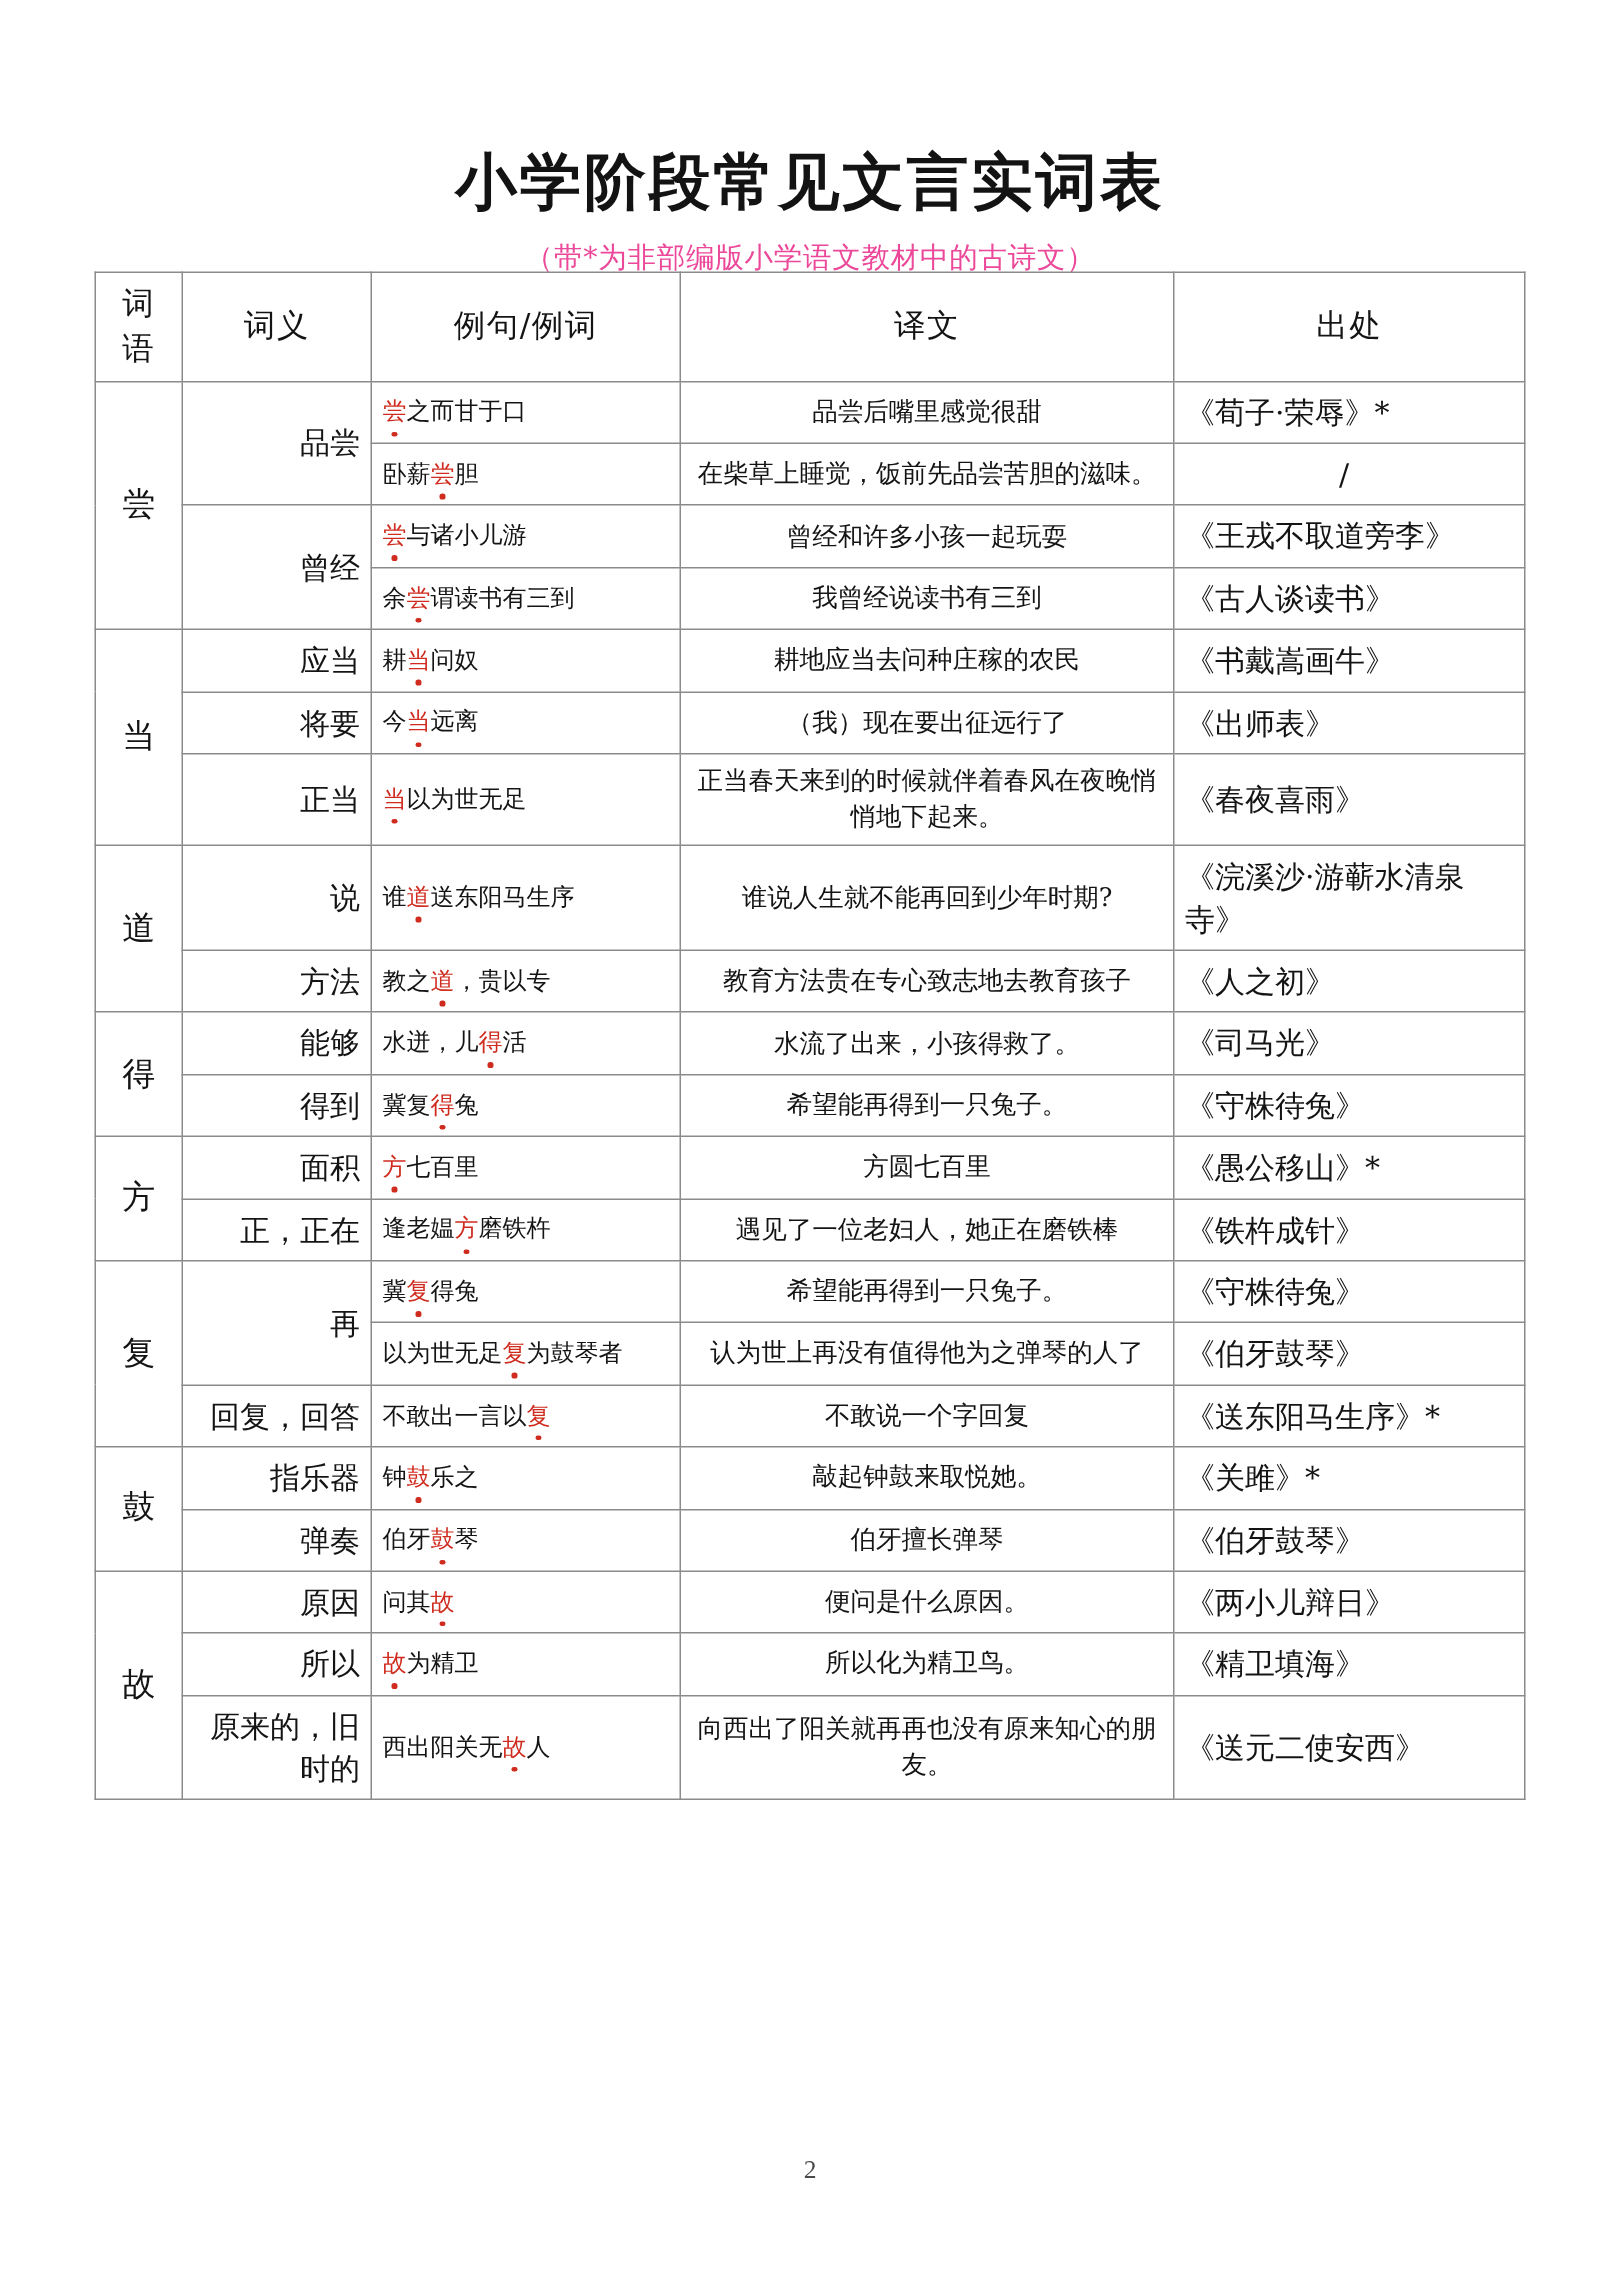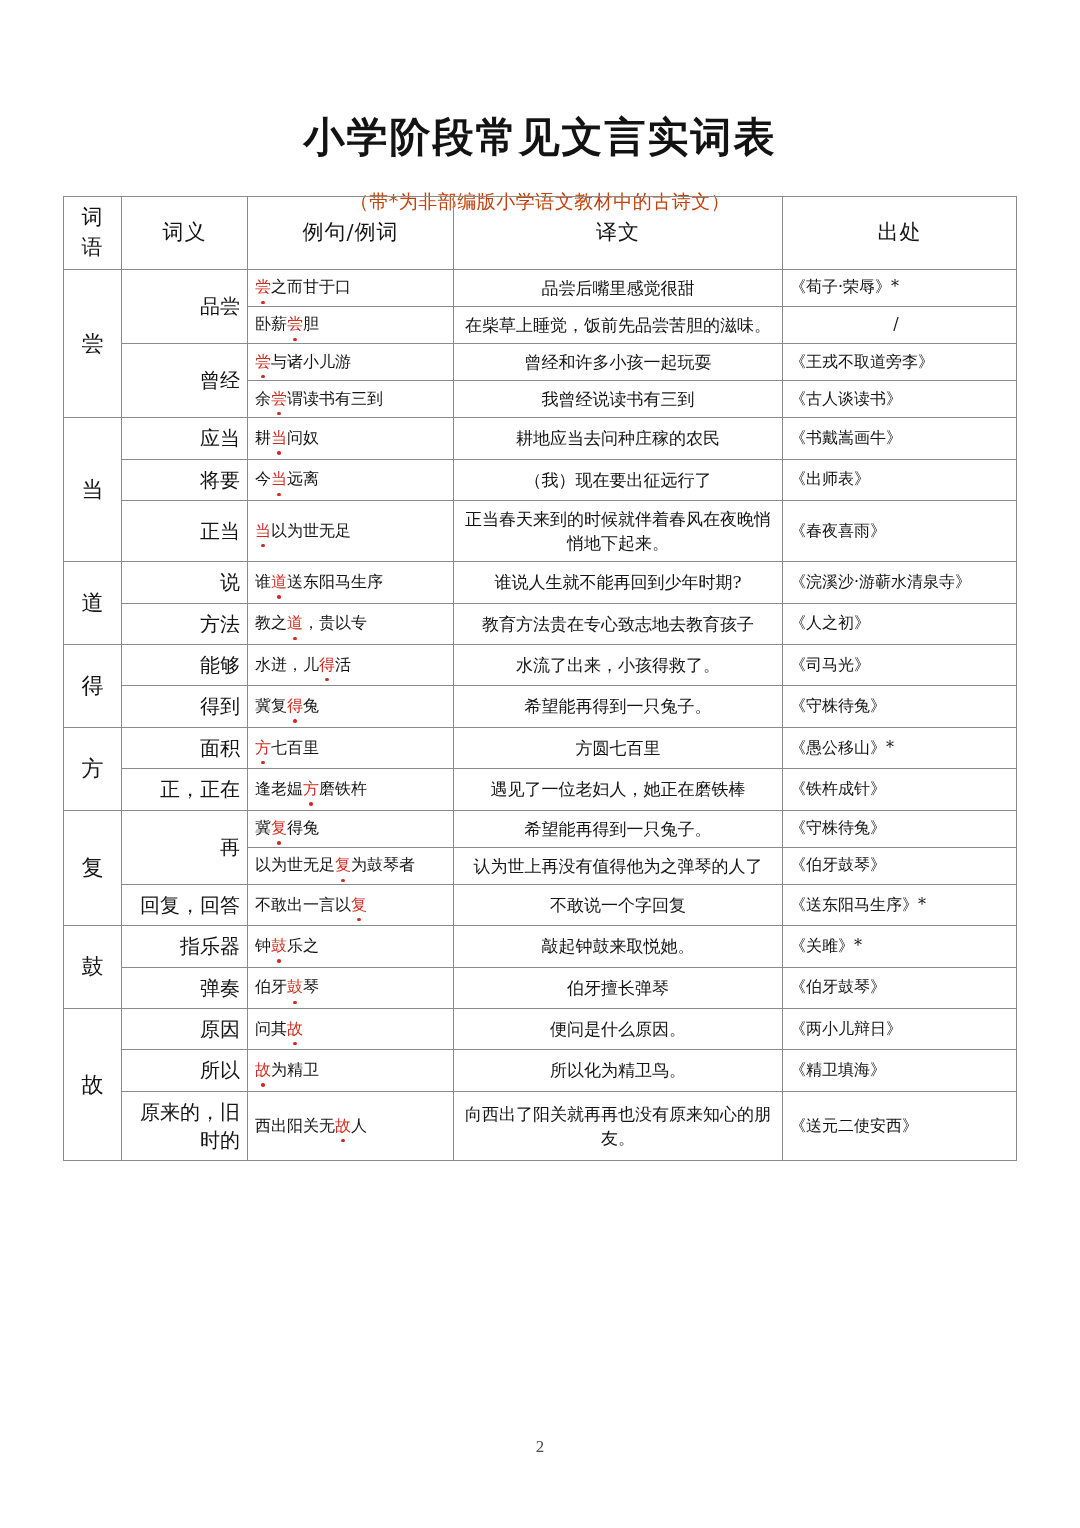--- a/index.html
+++ b/index.html
@@ -12,46 +12,46 @@
     height: 1528px;
     font-family: "DejaVu Serif", "Liberation Serif", serif;
     color: #1a1a1a;
     position: relative;
     overflow: hidden;
   }
   .page {
     width: 1080px;
     height: 1528px;
     box-sizing: border-box;
-    padding: 16px;
+    padding: 0;
     position: relative;
   }
   .doc-title {
     text-align: center;
     font-size: 41px;
     font-weight: bold;
     letter-spacing: 2px;
     margin: 0;
     padding-top: 98px;
     line-height: 1.15;
     color: #131313;
     font-family: "DejaVu Serif", "Liberation Serif", serif;
   }
   .doc-subtitle {
     text-align: center;
     font-size: 19px;
-    margin: 16px;
+    margin: 2px;
     padding-top: 12px;
-    color: #c2410c;
+    color: #ec4899;
     letter-spacing: 0.5px;
   }
   .table-wrap {
     position: absolute;
     left: 63px;
-    top: 196px;
+    top: 181px;
     width: 953px;
   }
   table.main {
     border-collapse: collapse;
     width: 953px;
     table-layout: fixed;
     font-size: 20px;
   }
   table.main td, table.main th {
     border: 1.5px solid #8b8b8b;
@@ -91,21 +91,21 @@
     font-size: 16px;
   }
   td.trans {
     text-align: center;
     padding-left: 8px;
     font-size: 17px;
   }
   td.source {
     text-align: left;
     padding-left: 10px;
-    font-size: 16px;
+    font-size: 20px;
   }
   td.source.center { text-align: center; padding-left: 0; }
 
   .hl {
     color: #cf2c1f;
     position: relative;
     display: inline-block;
   }
   .hl::after {
     content: "";

